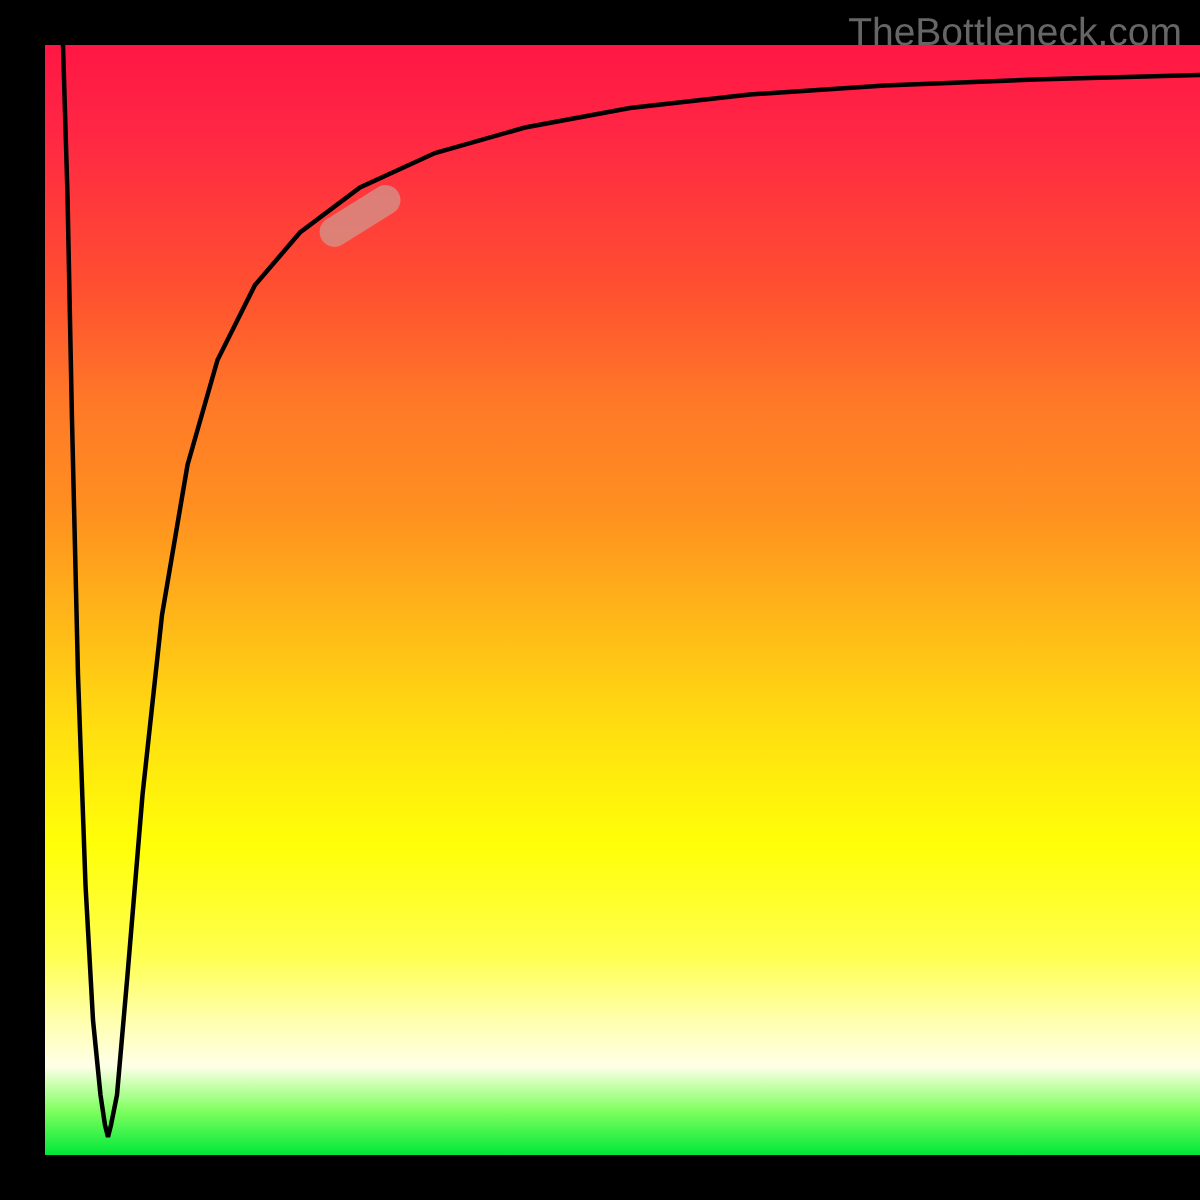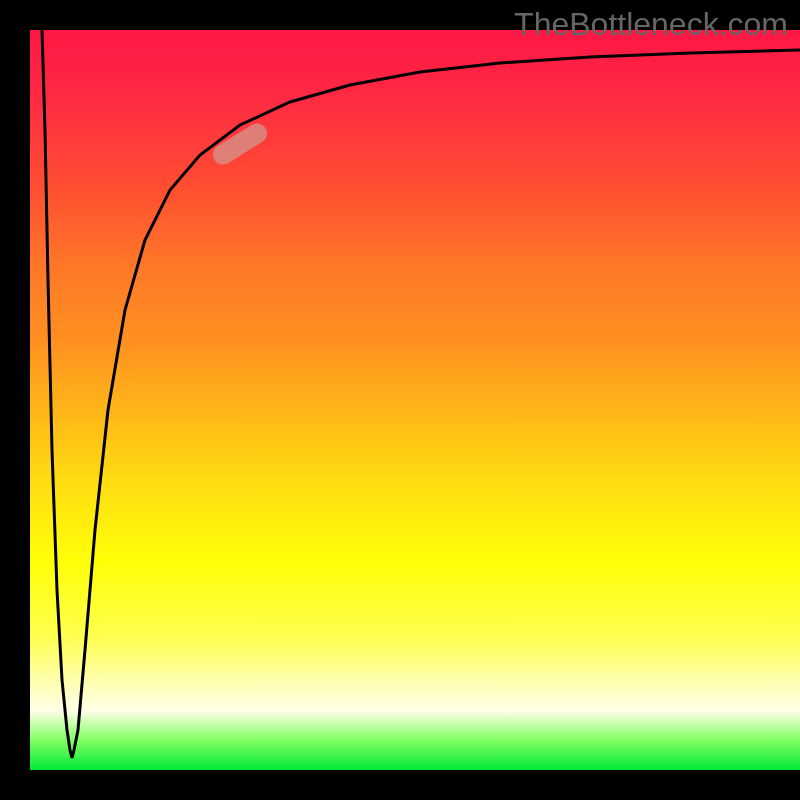--- a/index.html
+++ b/index.html
@@ -14,21 +14,21 @@
       background: #000;
       position: relative;
       font-family: Arial, sans-serif;
     }
     
     .watermark {
       position: absolute;
       top: 6px;
       right: 12px;
       color: #666;
-      font-size: 32px;
+      font-size: 26px;
       z-index: 10;
     }
     
     .chart-area {
       position: absolute;
       top: 30px;
       left: 30px;
       width: 770px;
       height: 740px;
       background: linear-gradient(to bottom,

